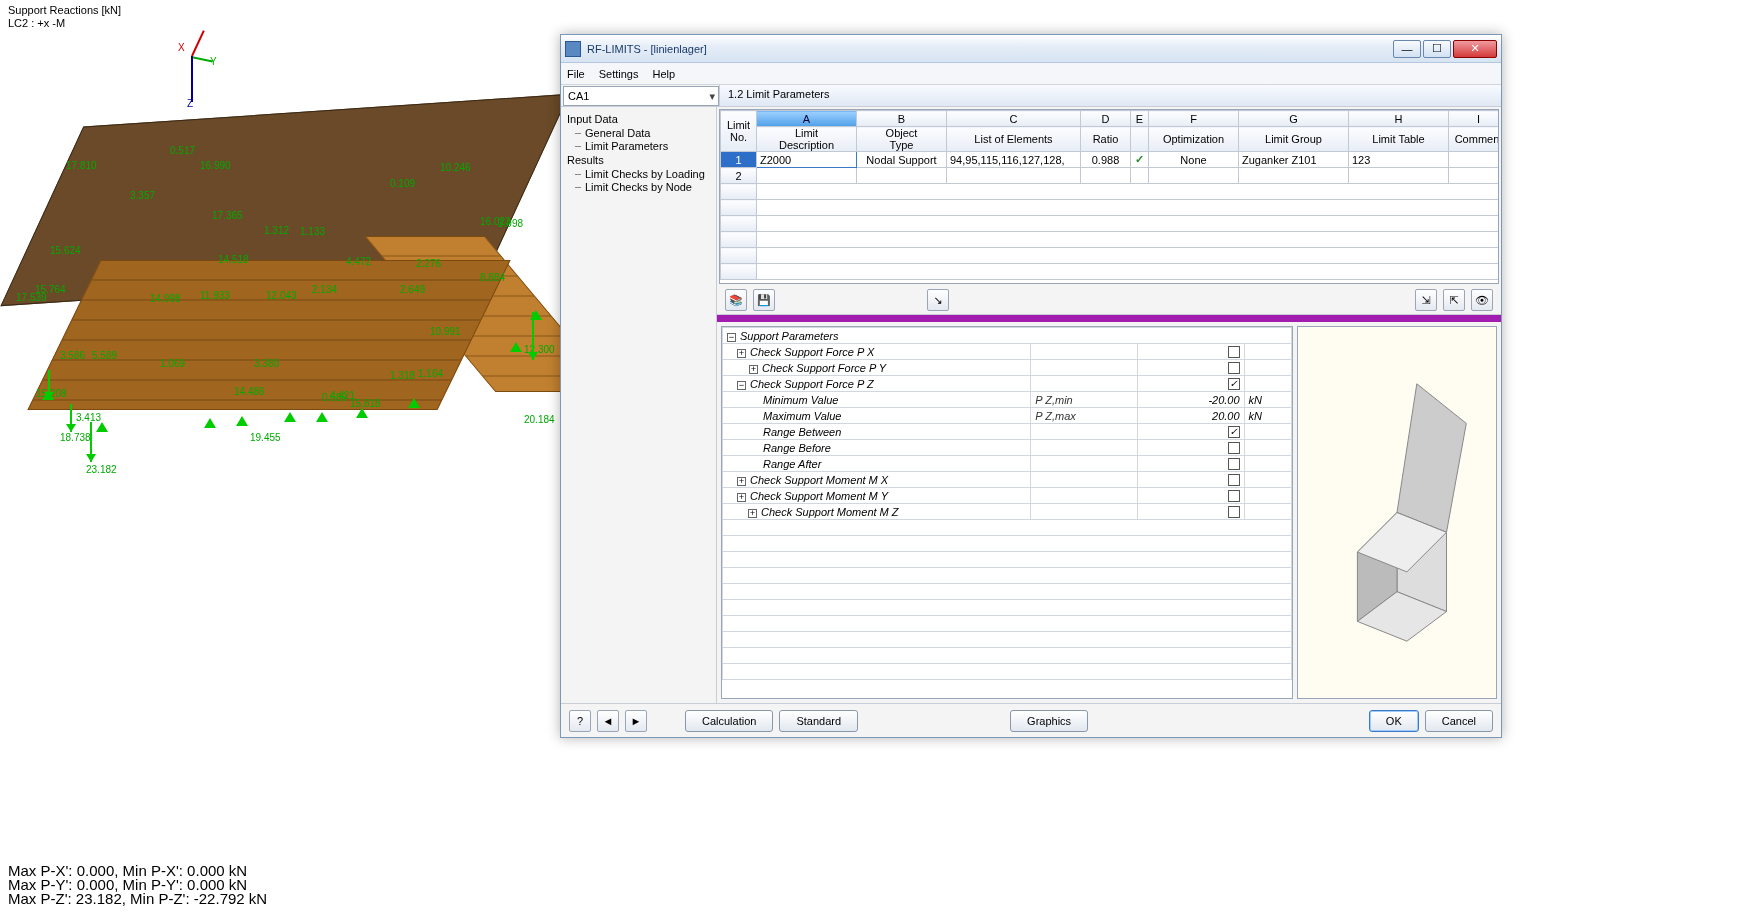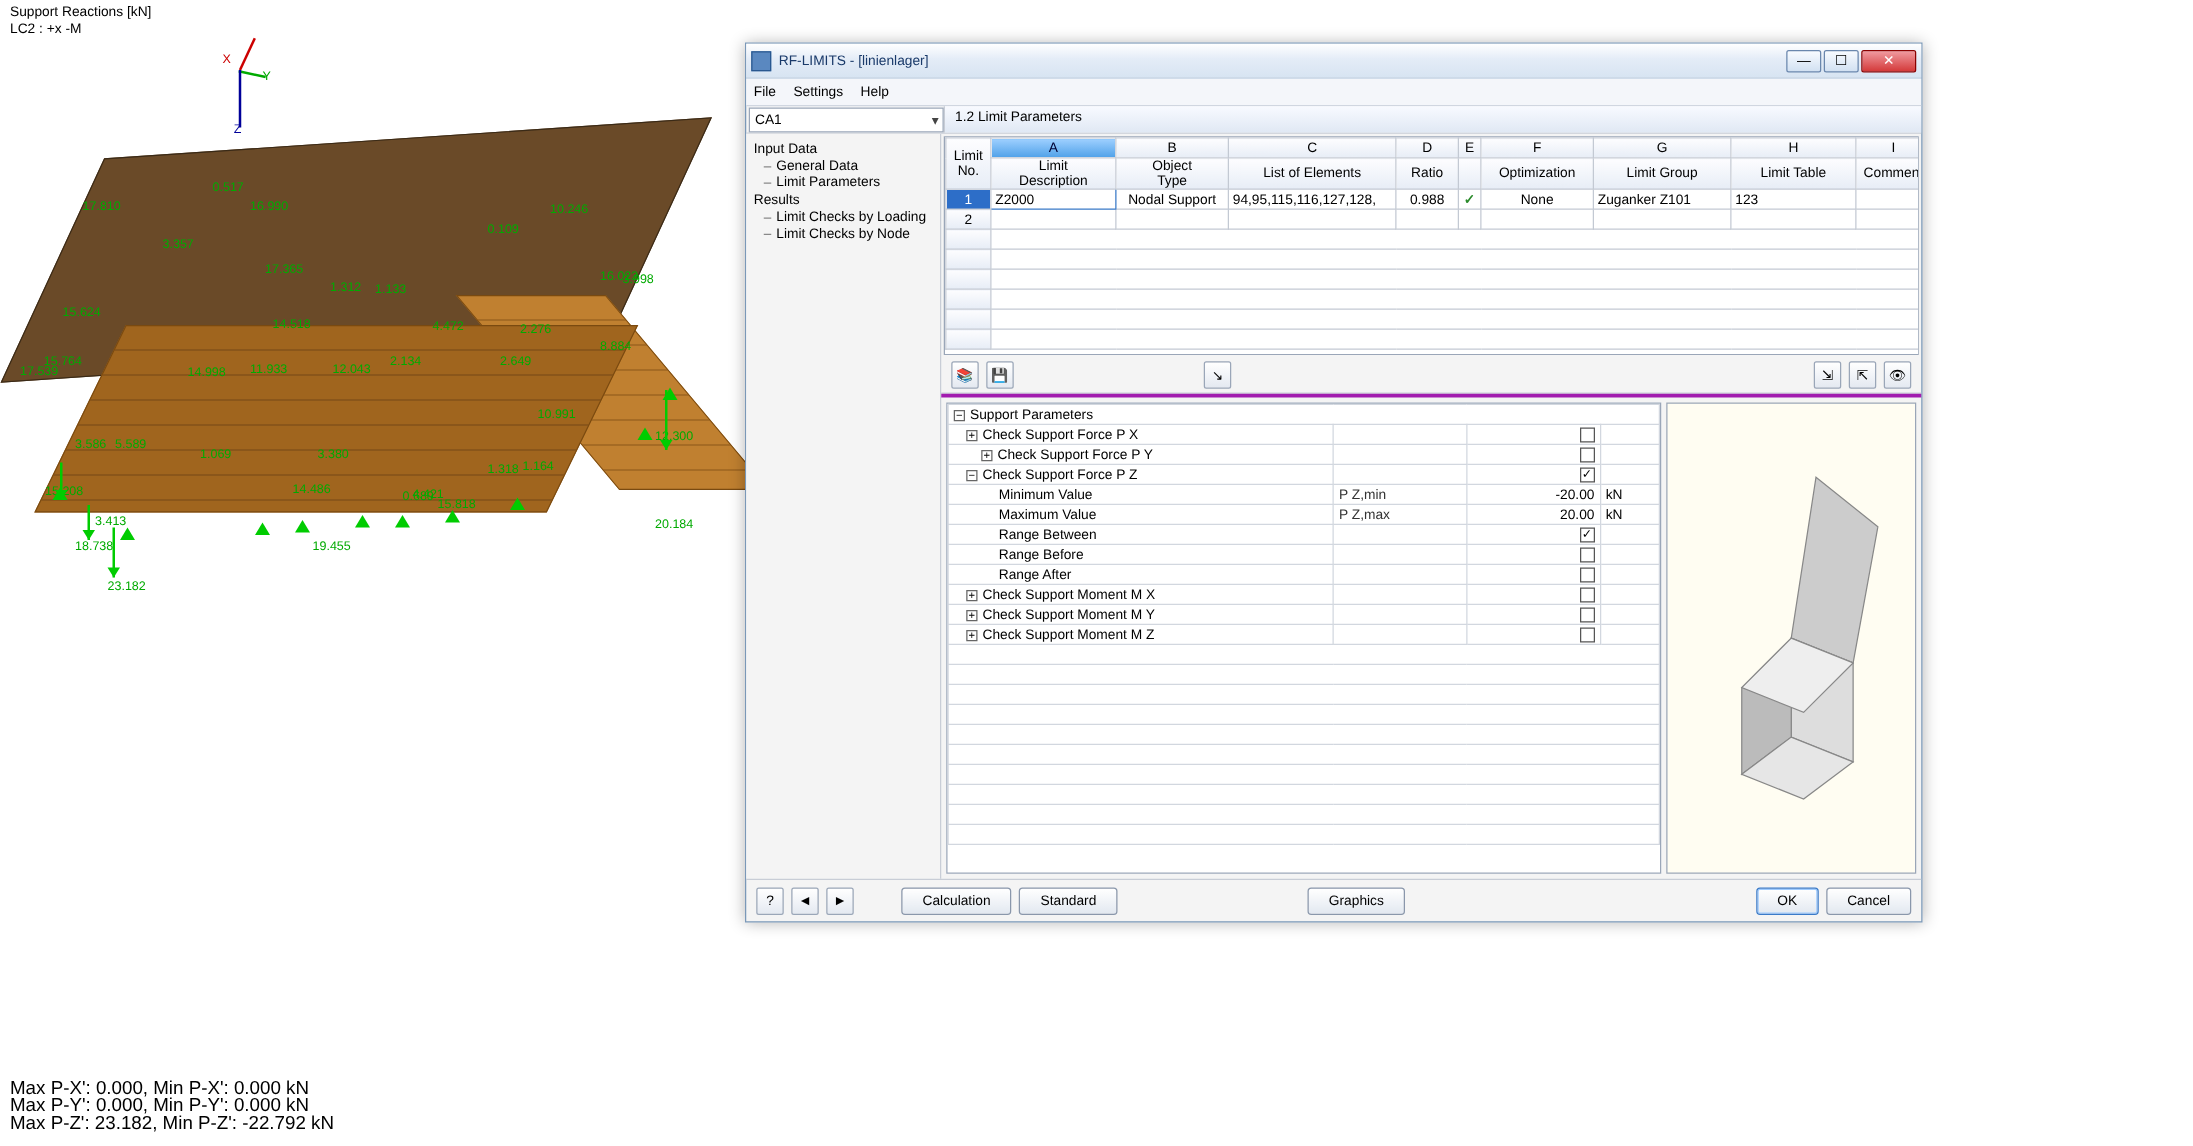--- a/index.html
+++ b/index.html
@@ -26,21 +26,21 @@
 .wall2{ position:absolute; left:400px; top:126px; width:120px; height:156px; background:#c08030;
         transform:skewX(40deg); border:1px solid #7a4a10; background-image:
         repeating-linear-gradient(#c08030 0 18px,#a56b24 18px 20px);}
 .support{position:absolute; width:0;height:0;border-left:6px solid transparent;border-right:6px solid transparent;border-bottom:10px solid #0c0;}
 .arrow{position:absolute;width:2px;background:#0c0;}
 .arrow::after{content:"";position:absolute;left:-4px;bottom:0;border-left:5px solid transparent;border-right:5px solid transparent;border-top:8px solid #0c0;}
 
 
 .dialog { position: absolute; left: 560px; top: 34px; width: 942px; height: 704px;
           background: #f4f4f4; border: 1px solid #7a98b8; box-shadow: 0 0 12px rgba(0,0,0,.3);
-          display:flex; flex-direction:column;margin-left:36px; }
+          display:flex; flex-direction:column; }
 .titlebar { height:28px; background:linear-gradient(#fff,#e4ecf7 45%,#d7e4f2);
             display:flex; align-items:center; padding:0 4px; border-bottom:1px solid #b5c7de;}
 .titlebar .ticon{width:16px;height:16px;margin-right:6px;background:#5a88c0;border:1px solid #2a5890;}
 .titlebar .ttxt{flex:1;color:#1a3a6a;}
 .tbtn{width:28px;height:18px;margin-left:2px;border:1px solid #6a87ad;background:linear-gradient(#f8fbff,#d2e1f2);
       display:flex;align-items:center;justify-content:center;border-radius:2px;cursor:pointer;}
 .tbtn.close{background:linear-gradient(#f09aa0,#d43a3a);color:#fff;border-color:#8a0000;width:44px;}
 
 .menubar{height:22px;background:#f4f6fa;display:flex;align-items:center;padding:0 6px;gap:14px;border-bottom:1px solid #d0d6e0;}
 .menubar span{cursor:pointer;}
@@ -67,21 +67,21 @@
 table.g th.sel{background:linear-gradient(#9ed0ff,#4ea0e8);color:#003;}
 table.g td.rowhdr{background:linear-gradient(#fdfdff,#e7edf6);text-align:center;width:36px;}
 table.g td.rowsel{background:#2d6ec8;color:#fff;}
 .chk{color:#2a8a2a;font-weight:bold;}
 
 .gridtoolbar{height:28px;display:flex;align-items:center;padding:0 8px;gap:6px;}
 .ibtn{width:22px;height:22px;border:1px solid #9aa6b8;background:linear-gradient(#fff,#e4e9f1);border-radius:2px;cursor:pointer;display:flex;align-items:center;justify-content:center;font-size:11px;}
 .spacer{flex:1;}
 
 
-.lower{flex:1;display:flex;min-height:0;border-top:3px solid #a21caf;}
+.lower{flex:1;display:flex;min-height:0;border-top:7px solid #a21caf;font-style:italic;}
 .props{flex:1;margin:4px;border:1px solid #9aa6b8;background:#fff;overflow:auto;}
 table.p{border-collapse:collapse;width:100%;}
 table.p td{border:1px solid #d2d7df;height:16px;padding:0 4px;white-space:nowrap;}
 table.p td.k{width:260px;}
 table.p td.s{width:90px;color:#333;}
 table.p td.v{width:90px;text-align:right;}
 table.p td.u{width:40px;}
 .tree-toggle{display:inline-block;width:9px;height:9px;border:1px solid #666;line-height:7px;text-align:center;margin-right:4px;font-size:9px;}
 .cbx{width:12px;height:12px;border:1px solid #555;display:inline-block;background:#fff;vertical-align:middle;}
 .cbx.ck::after{content:"✓";display:block;font-size:10px;line-height:10px;text-align:center;}
@@ -373,21 +373,21 @@
                   <td class="v"><span class="cbx"></span></td>
                   <td class="u"></td>
                 </tr>
             <tr>
                   <td class="k" style="padding-left:14px"><span class="tree-toggle">+</span><span>Check Support Moment M Y</span></td>
                   <td class="s"></td>
                   <td class="v"><span class="cbx"></span></td>
                   <td class="u"></td>
                 </tr>
             <tr>
-                  <td class="k" style="padding-left:14px"><span class="tree-toggle">+</span><span>Check Support Moment M Z</span></td>
+                  <td class="k" style="padding-left:25px"><span class="tree-toggle">+</span><span>Check Support Moment M Z</span></td>
                   <td class="s"></td>
                   <td class="v"><span class="cbx"></span></td>
                   <td class="u"></td>
                 </tr>
             <tr>
                   <td colspan="4" style="height:16px"></td>
                 </tr>
                 <tr>
                   <td colspan="4" style="height:16px"></td>
                 </tr>

